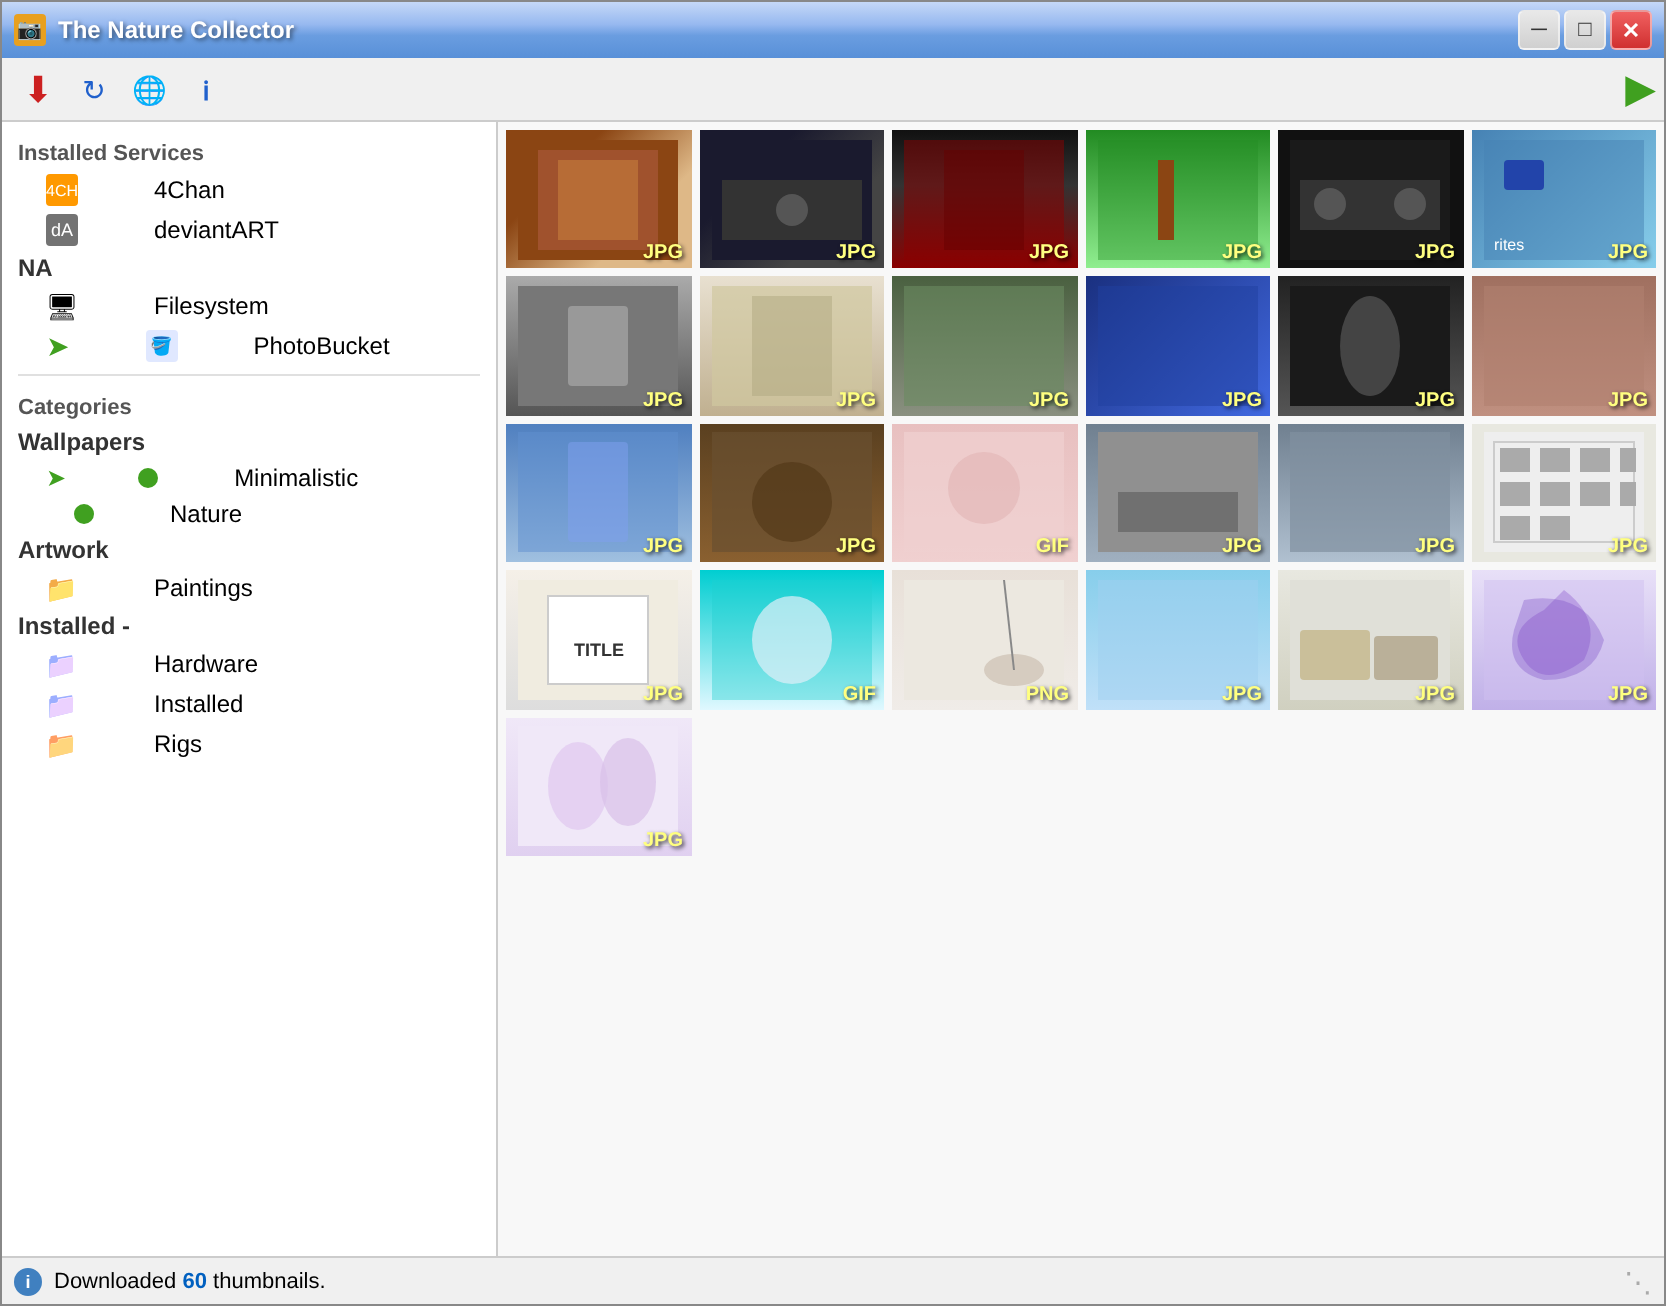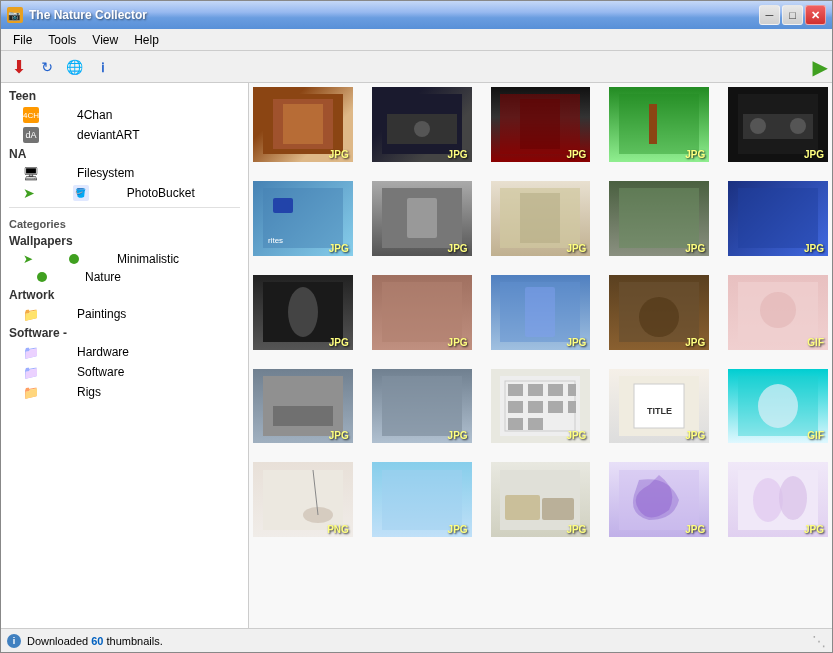--- a/index.html
+++ b/index.html
@@ -165,22 +165,22 @@
 
     
     .image-grid-container {
       flex: 1;
       overflow-y: scroll;
       background: #f8f8f8;
       padding: 4px;
     }
     .image-grid {
       display: grid;
-      grid-template-columns: repeat(5, 1fr);
-      gap: 19px;
+      grid-template-columns: repeat(6, 1fr);
+      gap: 4px;
     }
     .image-cell {
       position: relative;
       width: 100%;
       padding-bottom: 75%;
       background: #ddd;
       overflow: hidden;
       cursor: pointer;
     }
     .image-inner {
@@ -246,40 +246,34 @@
   <div class="title-bar">
     <div class="title-bar-icon">📷</div>
     <span class="title-bar-text">The Nature Collector</span>
     <div class="title-bar-buttons">
       <div class="title-btn title-btn-min">─</div>
       <div class="title-btn title-btn-max">□</div>
       <div class="title-btn title-btn-close">✕</div>
     </div>
   </div>
 
-  <div class="menu-bar">
-    <div class="menu-item">File</div>
-    <div class="menu-item">Tools</div>
-    <div class="menu-item">View</div>
-    <div class="menu-item">Help</div>
-  </div>
 
   <div class="toolbar">
     <div class="toolbar-btn" style="color:#cc2020; font-size:18px;">⬇</div>
     <div class="toolbar-btn" style="color:#2060cc; font-size:14px;">↻</div>
     <div class="toolbar-btn" style="color:#208020; font-size:14px;">🌐</div>
     <div class="toolbar-btn" style="color:#2060cc; font-size:13px; font-weight:bold;">ℹ</div>
     <div class="toolbar-green-arrow">▶</div>
   </div>
 
   <div class="content-area">
 
     <div class="sidebar">
-
-      <div class="sidebar-category">Teen</div>
+      <div class="sidebar-section-label">Installed Services</div>
+
       <div class="sidebar-item">
         <div class="sidebar-item-icon" style="background:#ff9900; color:white; font-size:8px; border-radius:2px;">4CH</div>
         <span>4Chan</span>
       </div>
       <div class="sidebar-item">
         <div class="sidebar-item-icon" style="background:#737373; color:white; font-size:9px; border-radius:2px;">dA</div>
         <span>deviantART</span>
       </div>
 
       <div class="sidebar-category">NA</div>
@@ -308,28 +302,28 @@
         <div style="width:10px;height:10px;background:#40a020;border-radius:50%;margin-right:4px;margin-left:14px;"></div>
         <span>Nature</span>
       </div>
 
       <div class="sidebar-category">Artwork</div>
       <div class="sidebar-item">
         <div class="sidebar-item-icon" style="font-size:13px;">📁</div>
         <span>Paintings</span>
       </div>
 
-      <div class="sidebar-category">Software -</div>
+      <div class="sidebar-category">Installed -</div>
       <div class="sidebar-item">
         <div class="sidebar-item-icon" style="font-size:13px; filter:hue-rotate(200deg);">📁</div>
         <span>Hardware</span>
       </div>
       <div class="sidebar-item">
         <div class="sidebar-item-icon" style="font-size:13px; filter:hue-rotate(200deg);">📁</div>
-        <span>Software</span>
+        <span>Installed</span>
       </div>
       <div class="sidebar-item">
         <div class="sidebar-item-icon" style="font-size:13px; filter:hue-rotate(340deg);">📁</div>
         <span>Rigs</span>
       </div>
     </div>
 
     <div class="image-grid-container">
       <div class="image-grid">
 

